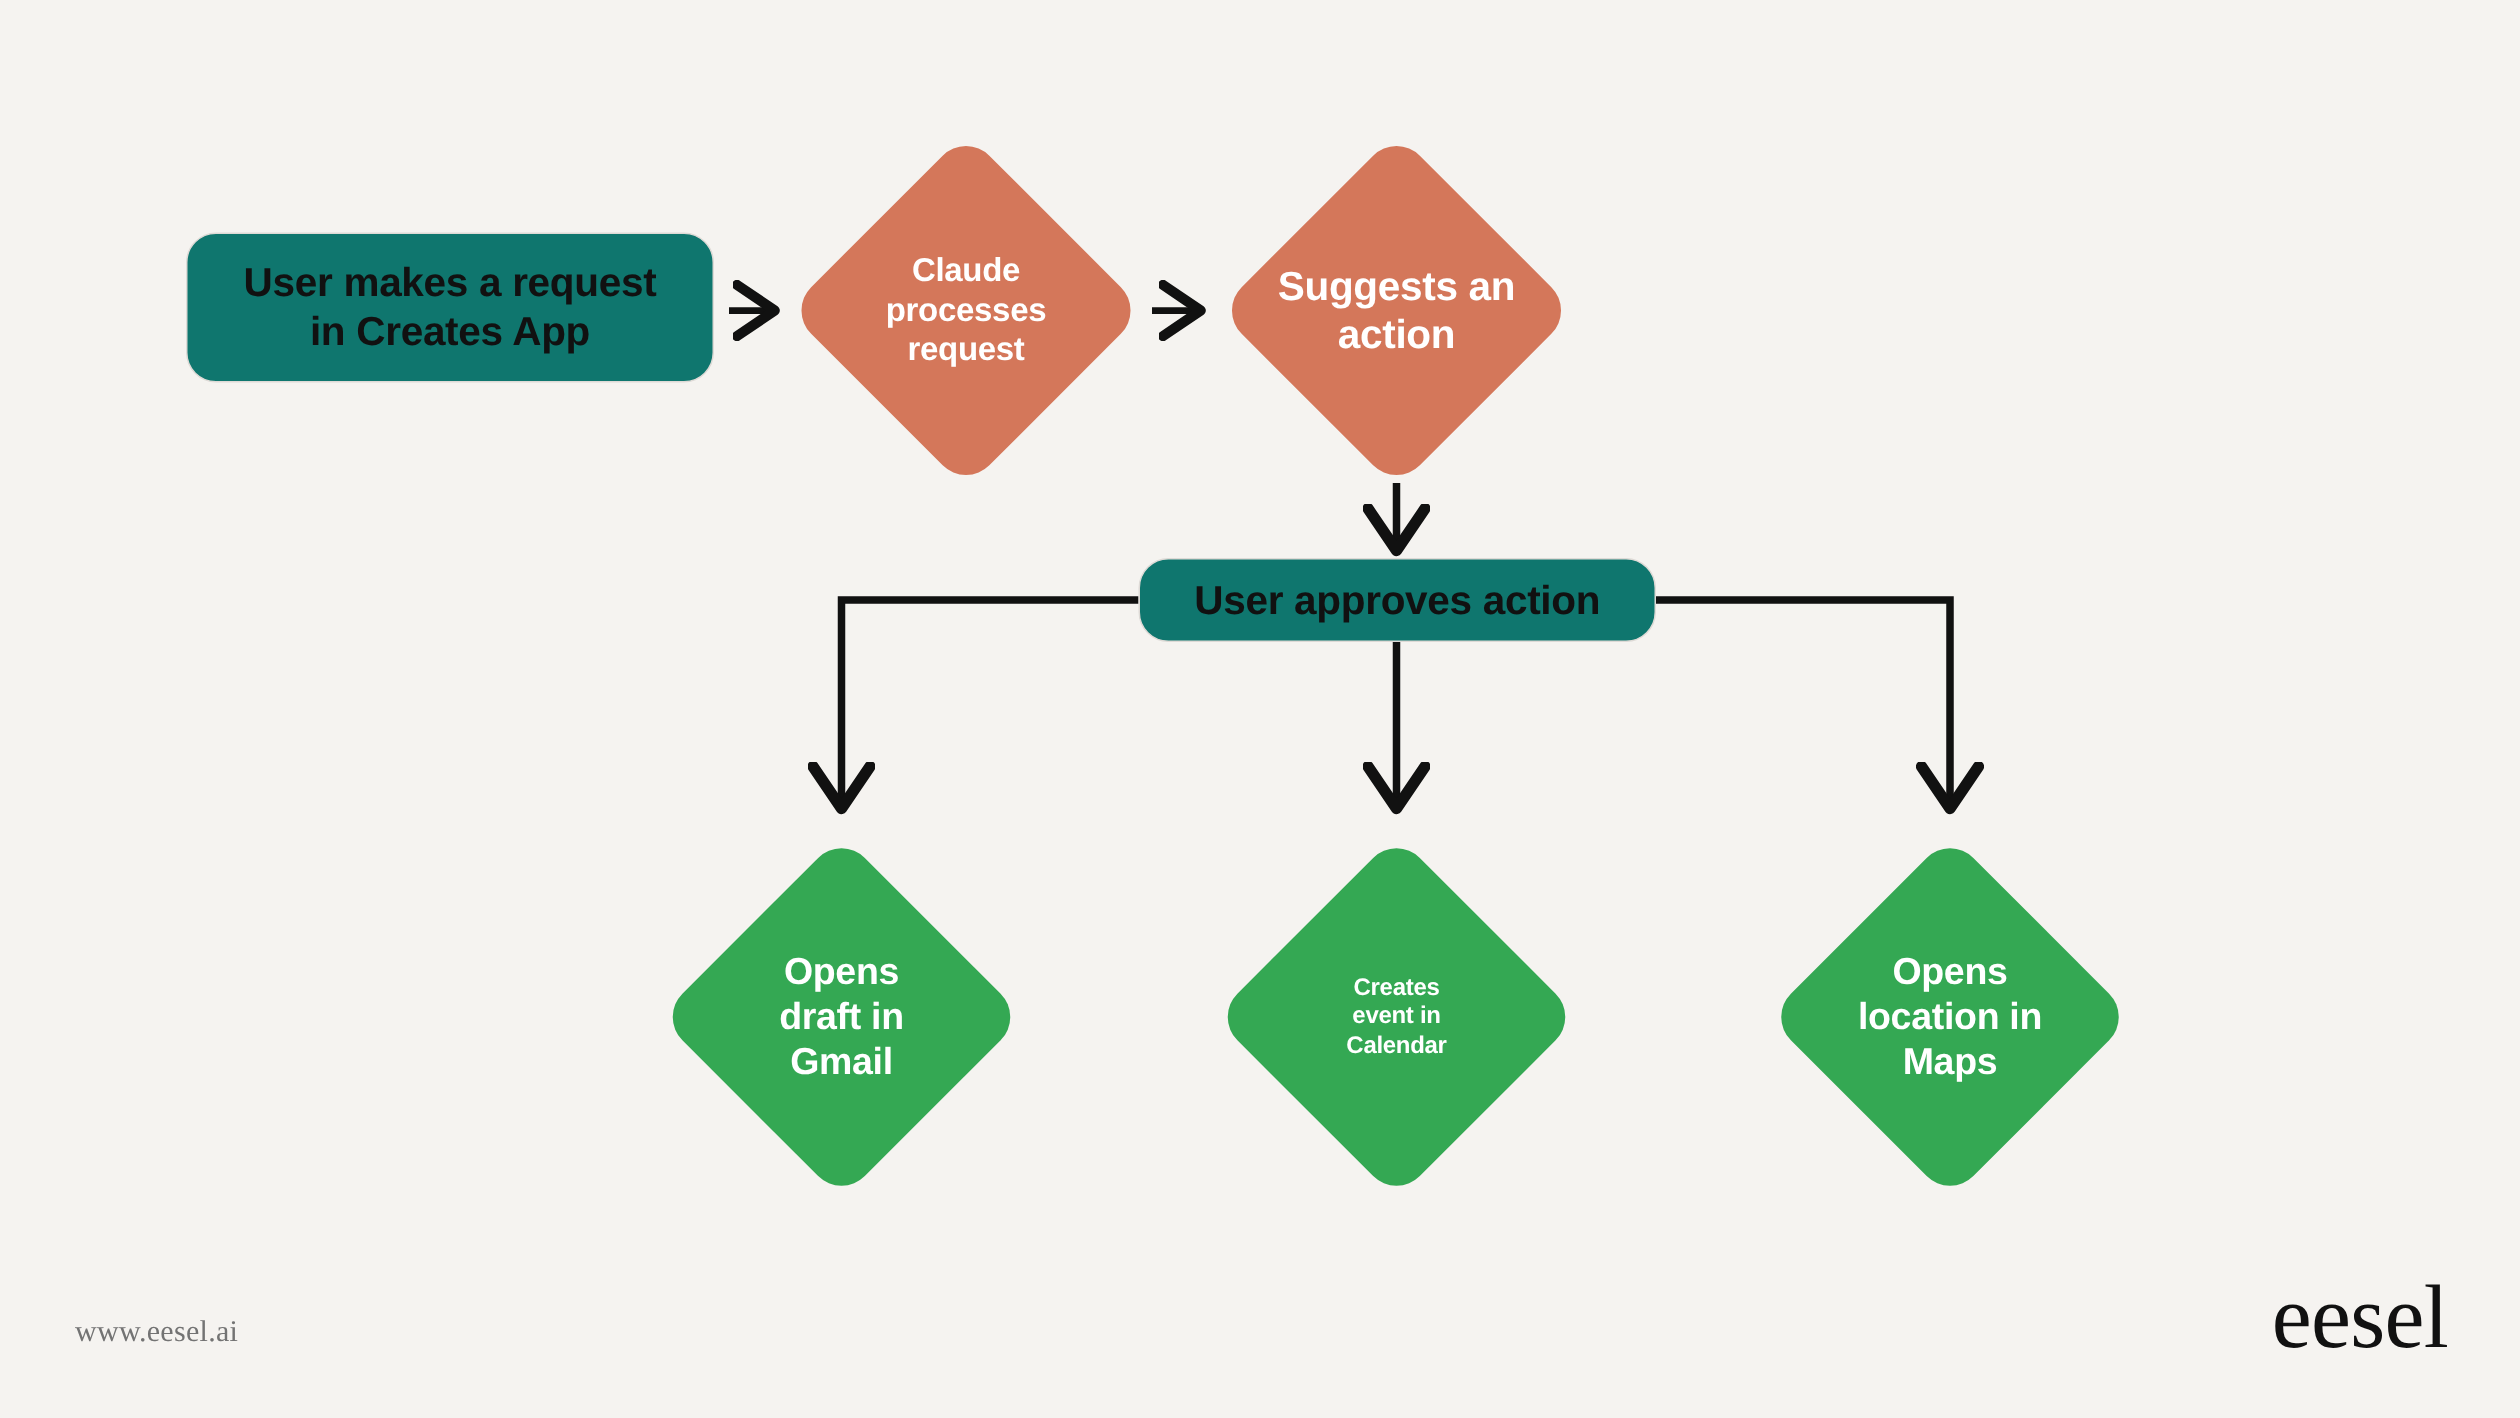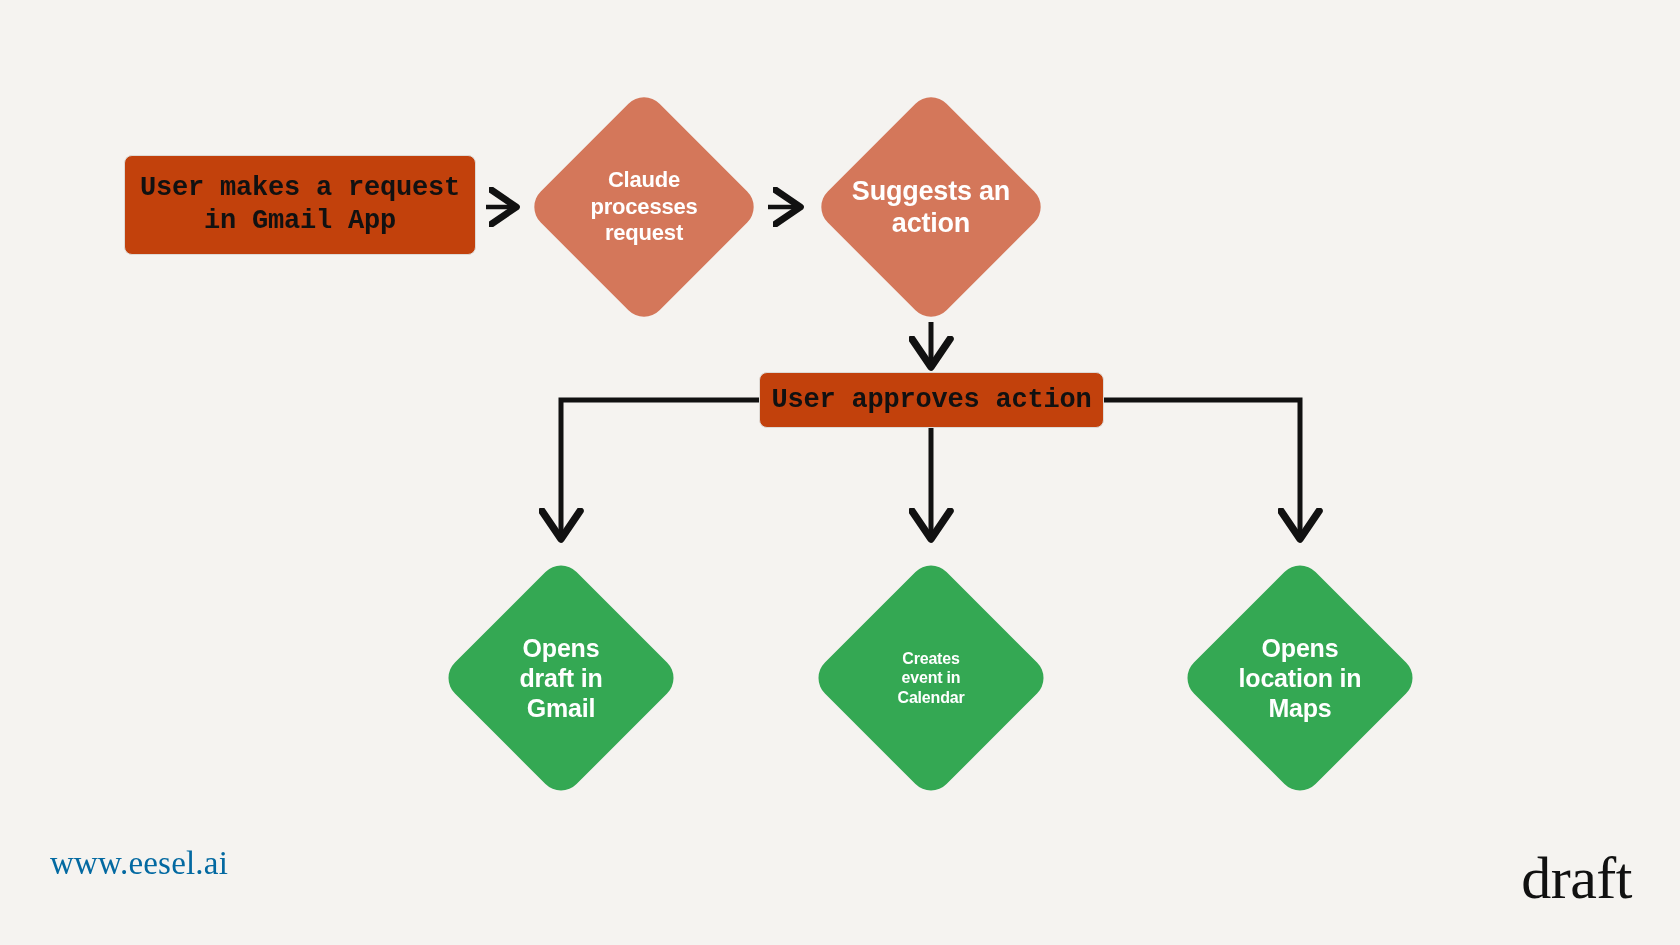--- a/index.html
+++ b/index.html
@@ -24,29 +24,28 @@
   .node {
     position: absolute;
     box-sizing: border-box;
     display: flex;
     align-items: center;
     justify-content: center;
     text-align: center;
   }
   
   .box {
-    background: #c2410c;
+    background: #0f766e;
     border: 1.4px solid #dedad6;
-    border-radius: 8px;
+    border-radius: 20px;
     color: #111111;
     font-weight: bold;
     line-height: 1.22;
     letter-spacing: -0.2px;
     z-index: 5;
-    font-family: Liberation Mono, monospace;
   }
   
   .diamond-wrap {
     position: absolute;
     z-index: 4;
   }
   .diamond-shape {
     position: absolute;
     left: 0;
     top: 0;
@@ -82,24 +81,24 @@
     width: 1680px;
     height: 945px;
     z-index: 2;
     pointer-events: none;
   }
 
   
   .footer-url {
     position: absolute;
     left: 50px;
-    top: 845px;
+    top: 877px;
     font-family: "Liberation Serif", serif;
-    font-size: 33px;
-    color: #0369a1;
+    font-size: 20px;
+    color: #737373;
     letter-spacing: 0.2px;
   }
   .footer-logo {
     position: absolute;
     right: 48px;
     top: 848px;
     font-family: "Liberation Serif", serif;
     font-size: 60px;
     line-height: 1;
     color: #111111;
@@ -127,21 +126,21 @@
     <path d="M 759,400 L 561,400 L 561,534" fill="none" stroke="#111111" stroke-width="5" stroke-linejoin="miter" marker-end="url(#arrowhead)"></path>
 
     <line x1="931" y1="428" x2="931" y2="534" stroke="#111111" stroke-width="5" marker-end="url(#arrowhead)"></line>
 
     <path d="M 1104,400 L 1300,400 L 1300,534" fill="none" stroke="#111111" stroke-width="5" stroke-linejoin="miter" marker-end="url(#arrowhead)"></path>
   </svg>
 
   <div class="node box" style="left:124px; top:155px; width:352px; height:100px; font-size:27px;">
     <div>
       <div>User makes a request</div>
-      <div>in Gmail App</div>
+      <div>in Creates App</div>
     </div>
   </div>
 
   <div class="diamond-wrap orange" style="left:560px; top:123px; width:168px; height:168px;">
     <div class="diamond-shape"></div>
     <div class="diamond-label" style="font-size:22px;">Claude
 processes
 request</div>
   </div>
 
@@ -170,15 +169,15 @@
   </div>
 
   <div class="diamond-wrap green" style="left:1214px; top:592px; width:172px; height:172px;">
     <div class="diamond-shape"></div>
     <div class="diamond-label" style="font-size:25px; width:124%; left:-12%;">Opens
 location in
 Maps</div>
   </div>
 
   <div class="footer-url">www.eesel.ai</div>
-  <div class="footer-logo">draft</div>
+  <div class="footer-logo">eesel</div>
 
 </div>
 
 </body></html>

